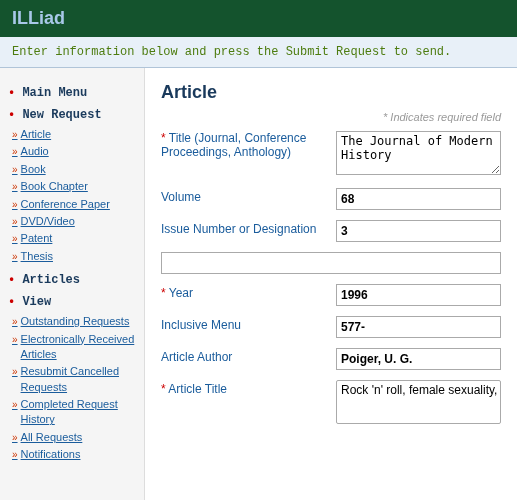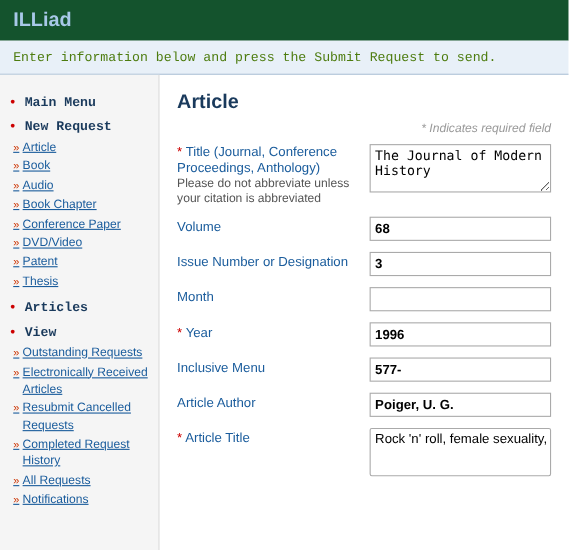--- a/index.html
+++ b/index.html
@@ -177,22 +177,22 @@
   <div id="sidebar">
 
     <div class="sidebar-section-title">
       <span>Main Menu</span>
     </div>
 
     <div class="sidebar-section-title">
       <span>New Request</span>
     </div>
     <div class="sidebar-item">Article</div>
+    <div class="sidebar-item">Audio</div>
     <div class="sidebar-item">Book</div>
-    <div class="sidebar-item">Audio</div>
     <div class="sidebar-item">Book Chapter</div>
     <div class="sidebar-item">Conference Paper</div>
     <div class="sidebar-item">DVD/Video</div>
     <div class="sidebar-item">Patent</div>
     <div class="sidebar-item">Thesis</div>
 
     <div class="sidebar-section-title">
       <span>Articles</span>
     </div>
 
@@ -210,21 +210,20 @@
 
   <div id="content-area">
 
     <div id="article-title">Article</div>
 
     <div id="required-note">* Indicates required field</div>
 
     <div class="form-row">
       <div class="title-label-group">
         <span class="lbl-required">* </span><span class="lbl-main">Title (Journal, Conference Proceedings, Anthology)</span><br>
-        <span class="lbl-note">Please do not abbreviate unless your citation is abbreviated</span>
       </div>
       <div class="form-input">
         <textarea style="">The Journal of Modern History</textarea>
       </div>
     </div>
 
     <div class="form-row">
       <div class="form-label">Volume</div>
       <div class="form-input">
         <input type="text" value="68" style="">
@@ -232,21 +231,20 @@
     </div>
 
     <div class="form-row">
       <div class="form-label">Issue Number or Designation</div>
       <div class="form-input">
         <input type="text" value="3" style="">
       </div>
     </div>
 
     <div class="form-row">
-      <div class="form-label">Month</div>
       <div class="form-input">
         <input type="text" value="" style="">
       </div>
     </div>
 
     <div class="form-row">
       <div class="form-label required">Year</div>
       <div class="form-input">
         <input type="text" value="1996" style="">
       </div>

